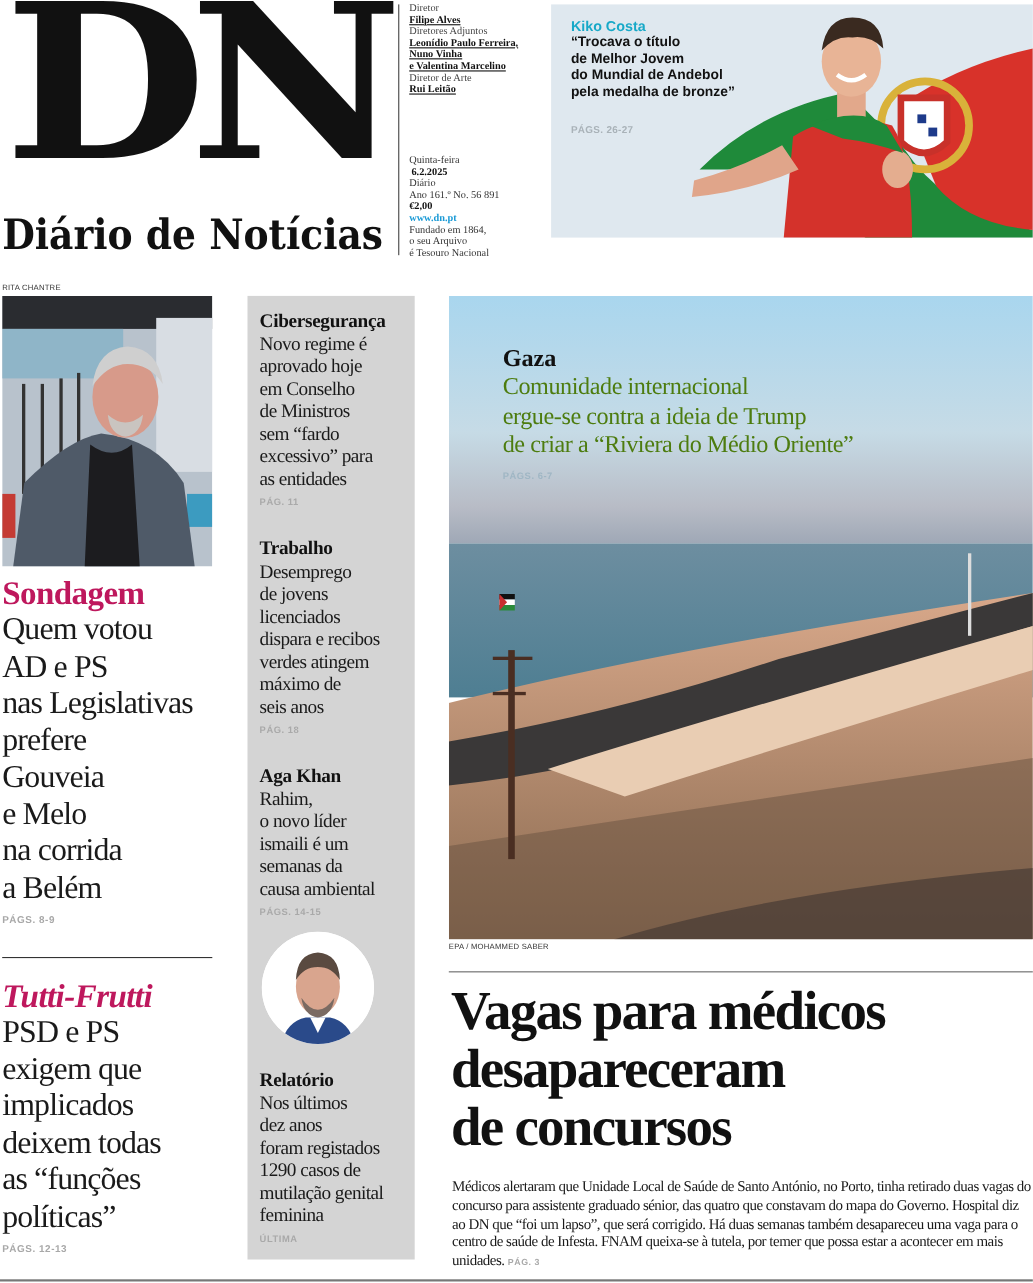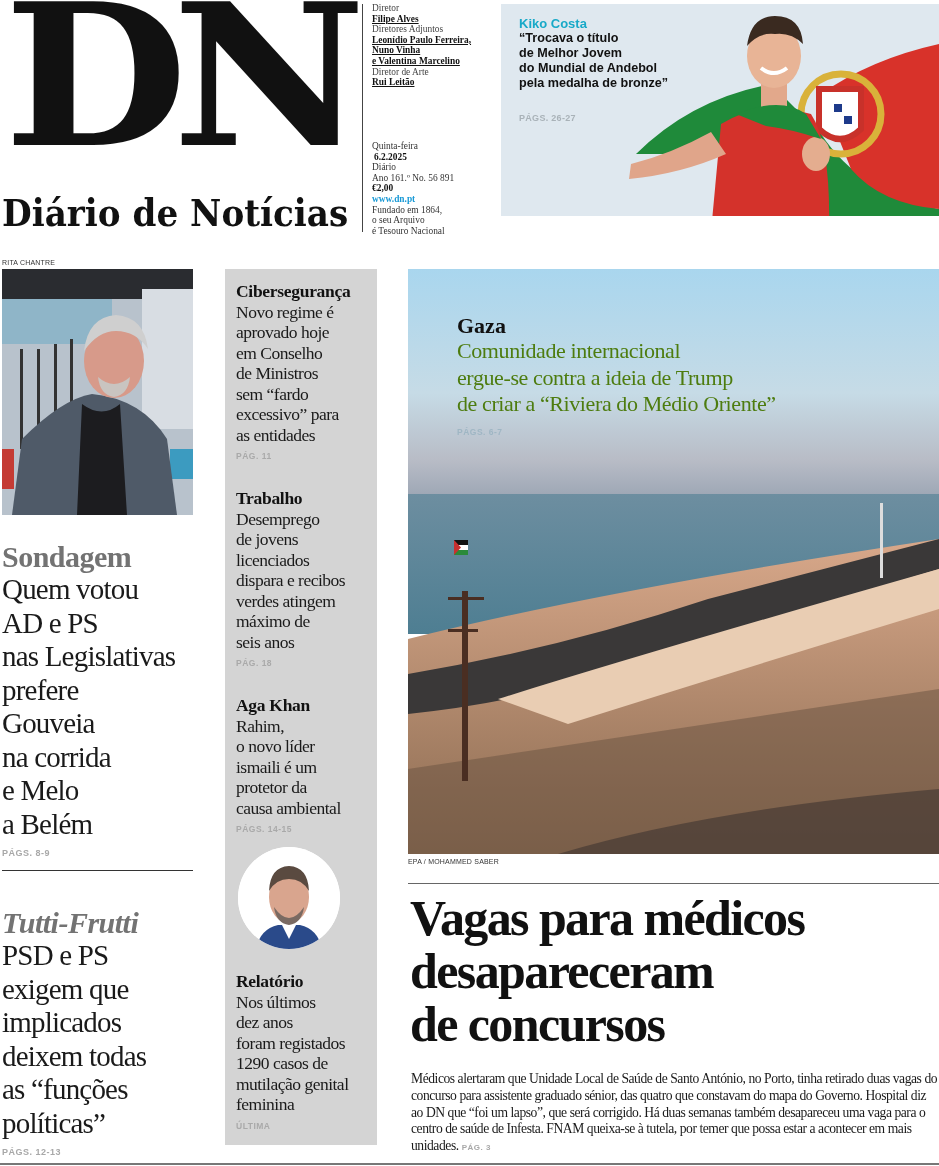--- a/index.html
+++ b/index.html
@@ -33,21 +33,21 @@
   .promo-text { position: absolute; left: 18px; top: 12px; width: 190px; font-family: "Liberation Sans", "DejaVu Sans", sans-serif; }
   .promo-name { font-weight: bold; font-size: 13px; color: #18a9c8; line-height: 15px; }
   .promo-quote { font-weight: bold; font-size: 12.6px; line-height: 15px; color: #111; }
   .promo-pages { font-weight: bold; font-size: 9px; color: #a9b2b8; margin-top: 22px; letter-spacing: 0.3px; }
   .promo-photo { position: absolute; left: 60px; top: 0; width: 378px; height: 228px; }
 
   
   .credit-left { position: absolute; left: 2px; top: 259px; font-family: "Liberation Sans", sans-serif; font-size: 7px; color: #333; letter-spacing: 0.2px; }
   .photo-left { position: absolute; left: 2px; top: 269px; width: 191px; height: 246px; overflow: hidden; }
   .story-left { position: absolute; left: 2px; width: 195px; }
-  .kicker-lg { font-weight: bold; font-size: 30px; line-height: 33px; color: #737373; letter-spacing: -0.5px; margin-top: 17px; }
+  .kicker-lg { font-weight: bold; font-size: 30px; line-height: 33px; color: #be185d; letter-spacing: -0.5px; }
   .kicker-lg.italic { font-style: italic; }
   .body-lg { font-size: 29px; line-height: 33.5px; color: #1a1a1a; letter-spacing: -0.8px; }
   .page-ref { font-family: "Liberation Sans", sans-serif; font-weight: bold; font-size: 9px; color: #a8a8a8; letter-spacing: 0.5px; margin-top: 7px; }
   .left-rule { position: absolute; left: 2px; top: 870px; width: 191px; height: 1px; background: #333; }
 
   
   .mid-col { position: absolute; left: 225px; top: 269px; width: 152px; height: 876px; background: #d4d4d4; }
   .mid-story { position: absolute; left: 11px; width: 140px; }
   .kicker-sm { font-weight: bold; font-size: 17.5px; line-height: 20.5px; color: #111; letter-spacing: -0.3px; }
   .body-sm { font-size: 17.5px; line-height: 20.5px; color: #1a1a1a; letter-spacing: -0.5px; }
@@ -162,22 +162,22 @@
   <path d="M96 108 Q112 122 128 108 Q126 126 112 128 Q98 126 96 108 Z" fill="#c9c4c0"></path>
 </svg>
 
 <div class="story-left" style="top:523px;">
   <div class="kicker-lg">Sondagem</div>
   <div class="body-lg">Quem votou</div>
   <div class="body-lg">AD e PS</div>
   <div class="body-lg">nas Legislativas</div>
   <div class="body-lg">prefere</div>
   <div class="body-lg">Gouveia</div>
+  <div class="body-lg">e Melo</div>
   <div class="body-lg">na corrida</div>
-  <div class="body-lg">e Melo</div>
   <div class="body-lg">a Belém</div>
   <div class="page-ref">PÁGS. 8-9</div>
 </div>
 
 <div class="left-rule"></div>
 
 <div class="story-left" style="top:889px;">
   <div class="kicker-lg italic">Tutti-Frutti</div>
   <div class="body-lg">PSD e PS</div>
   <div class="body-lg">exigem que</div>
@@ -211,21 +211,21 @@
     <div class="body-sm">máximo de</div>
     <div class="body-sm">seis anos</div>
     <div class="page-ref">PÁG. 18</div>
   </div>
 
   <div class="mid-story" style="top:426px;">
     <div class="kicker-sm">Aga Khan</div>
     <div class="body-sm">Rahim,</div>
     <div class="body-sm">o novo líder</div>
     <div class="body-sm">ismaili é um</div>
-    <div class="body-sm">protetor da</div>
+    <div class="body-sm">semanas da</div>
     <div class="body-sm">causa ambiental</div>
     <div class="page-ref">PÁGS. 14-15</div>
   </div>
 
   <svg class="aga-portrait" viewBox="0 0 102 102">
     <rect width="102" height="102" fill="#ffffff"></rect>
     <path d="M18 102 Q22 82 40 78 L62 78 Q80 82 84 102 Z" fill="#2a4a8a"></path>
     <path d="M44 78 L51 92 L58 78 Z" fill="#ffffff"></path>
     <ellipse cx="51" cy="50" rx="20" ry="26" fill="#d9a58e"></ellipse>
     <path d="M31 44 Q32 20 51 19 Q70 20 71 44 Q64 32 51 32 Q38 32 31 44 Z" fill="#5a4a40"></path>

